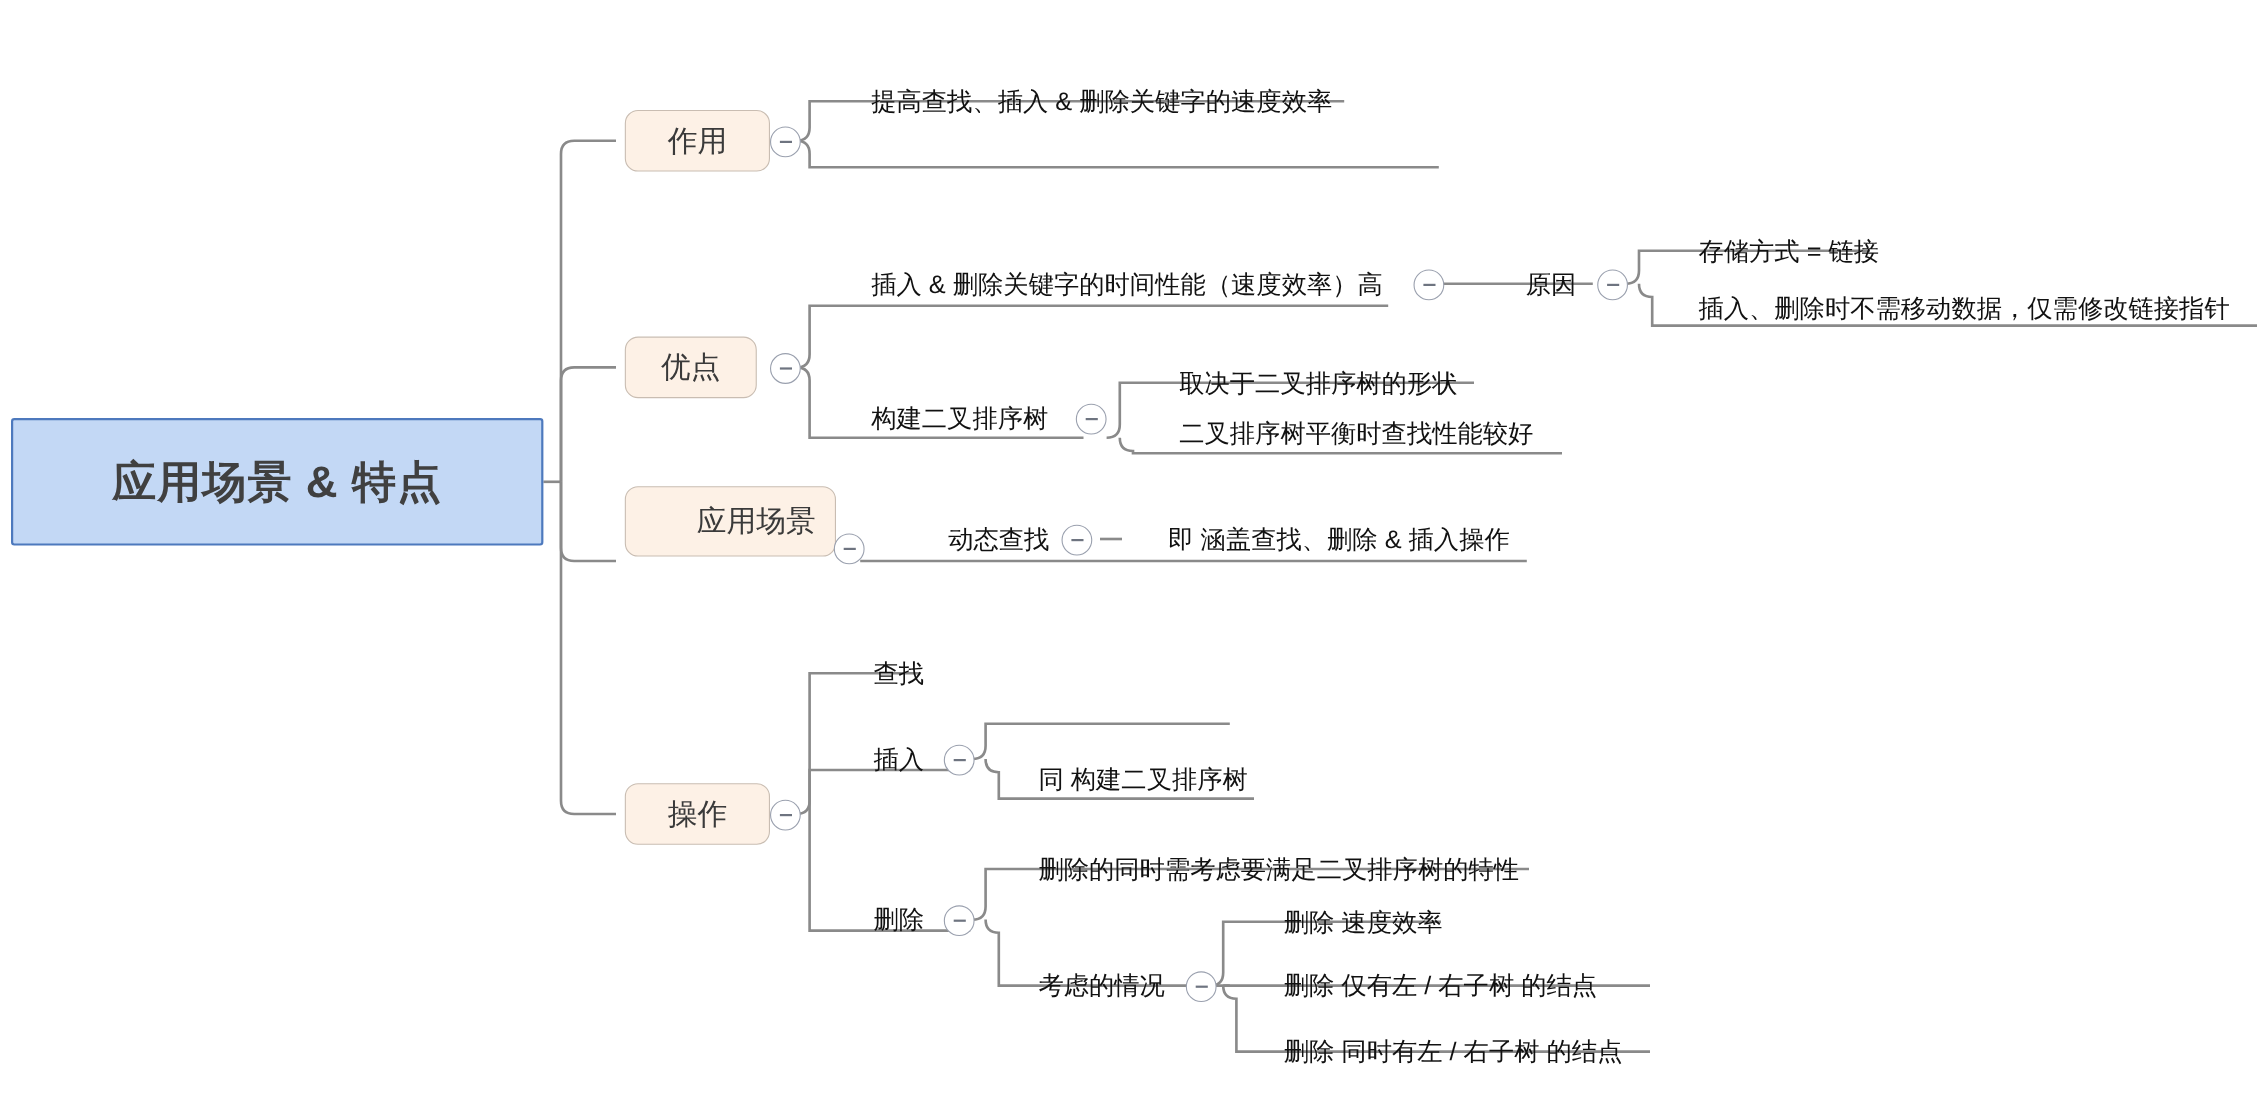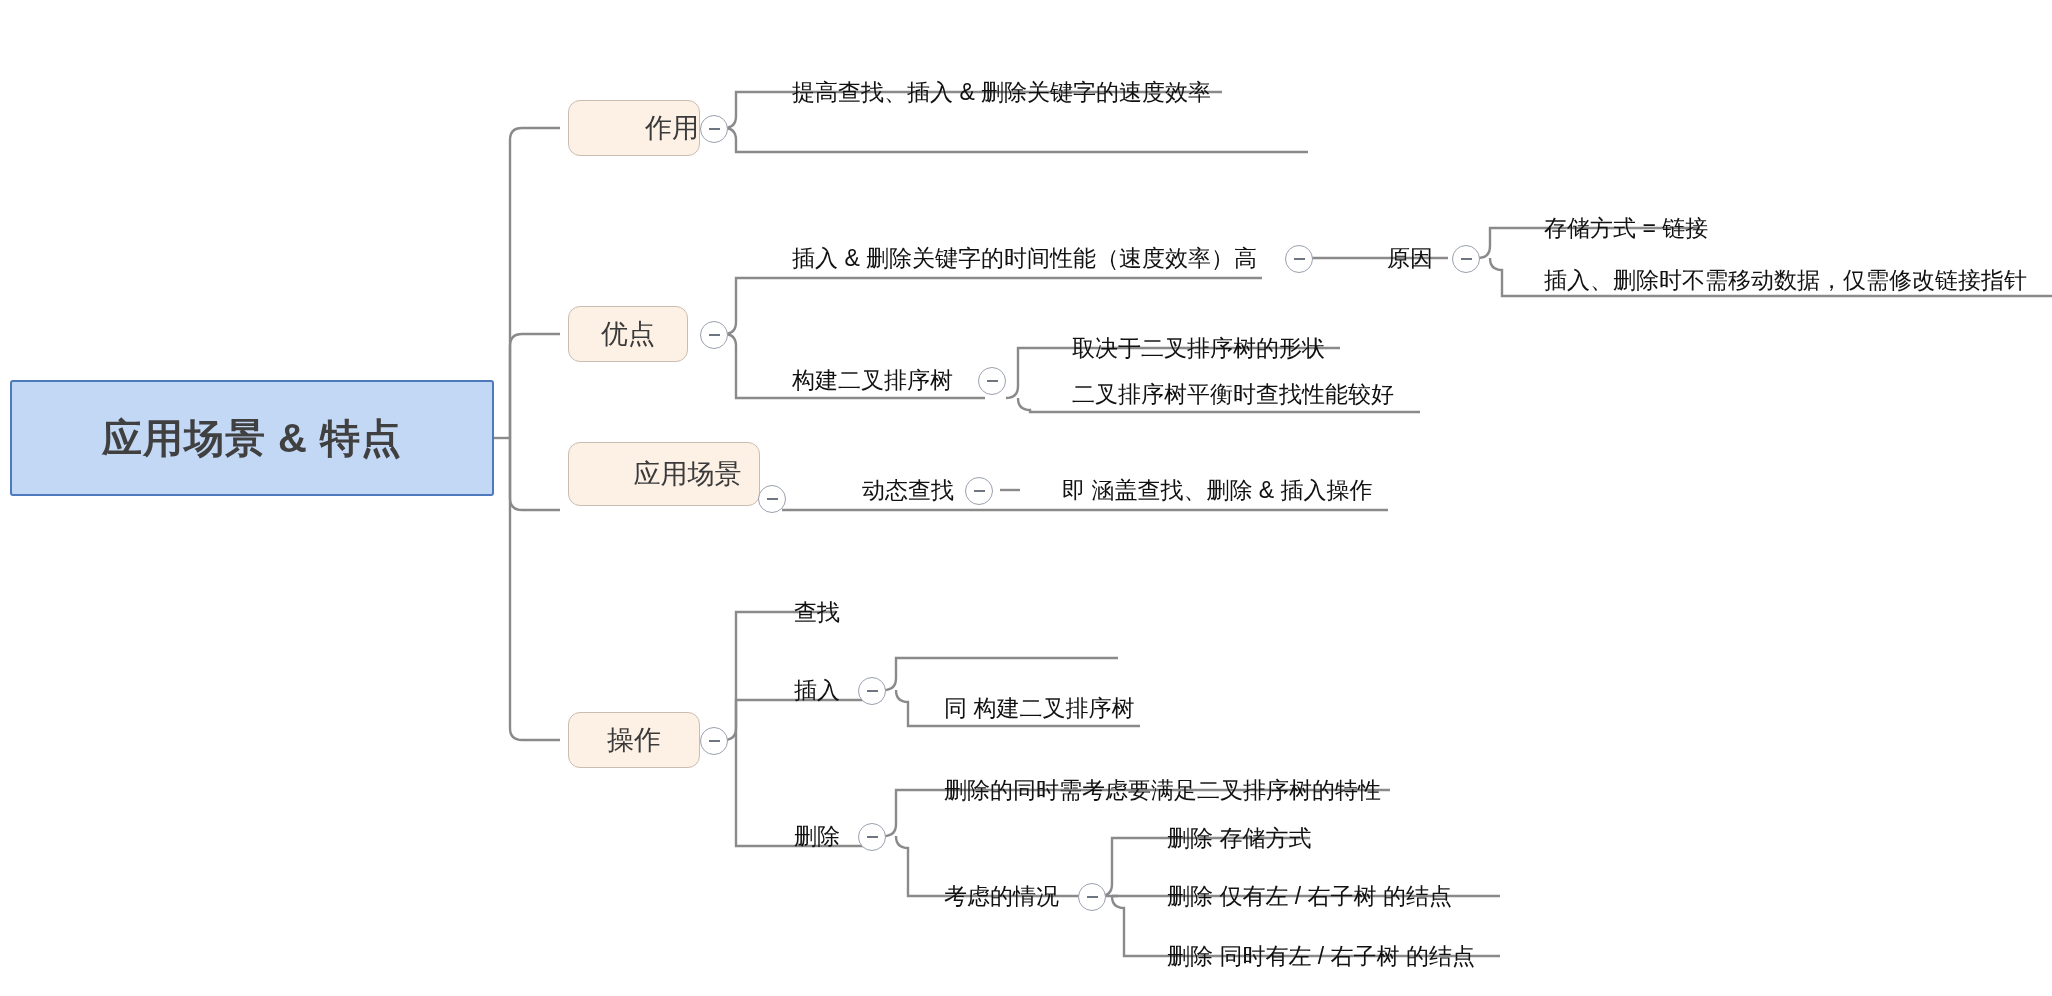--- a/index.html
+++ b/index.html
@@ -88,21 +88,21 @@
       <path d="M1100 896 Q 1112 896 1112 884 V 838 H 1310"></path>
       <path d="M1112 896 V 896 H 1500"></path>
       <path d="M1112 896 Q 1112 908 1124 908 V 956 H 1500"></path>
     </g>
   </svg>
 
   <div class="node root" style="left:10px;top:380px;width:484px;height:116px;">
     <span>应用场景 &amp; 特点</span>
   </div>
 
-  <div class="node l1" style="left:568px;top:100px;width:132px;height:56px;justify-content:flex-end;">
+  <div class="node l1" style="left:568px;top:100px;width:132px;height:56px;">
     <span>作用</span>
   </div>
   <div class="toggle" style="left:700px;top:115px;">
     <span class="bar"></span>
   </div>
 
   <div class="node txt" style="left:760px;top:74px;width:470px;height:36px;">
     <span>提高查找、插入 &amp; 删除关键字的速度效率</span>
   </div>
 
@@ -199,21 +199,21 @@
   </div>
 
   <div class="node txt" style="left:912px;top:878px;width:180px;height:36px;">
     <span>考虑的情况</span>
   </div>
   <div class="toggle" style="left:1078px;top:883px;">
     <span class="bar"></span>
   </div>
 
   <div class="node txt" style="left:1135px;top:820px;width:190px;height:36px;">
-    <span>删除 存储方式</span>
+    <span>删除 速度效率</span>
   </div>
   <div class="node txt" style="left:1135px;top:878px;width:360px;height:36px;">
     <span>删除 仅有左 / 右子树 的结点</span>
   </div>
   <div class="node txt" style="left:1135px;top:938px;width:380px;height:36px;">
     <span>删除 同时有左 / 右子树 的结点</span>
   </div>
 
 </div>
 

